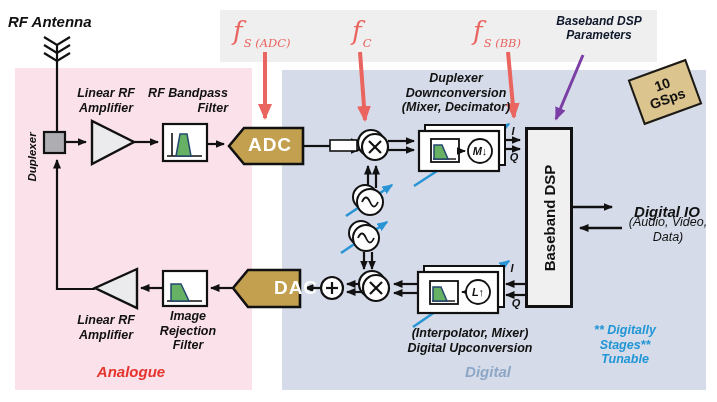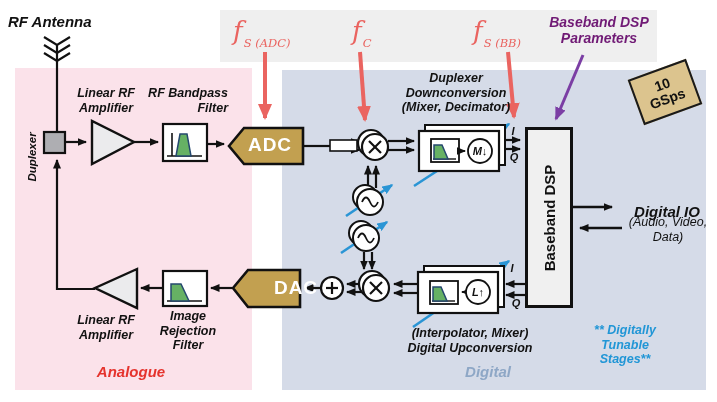--- a/index.html
+++ b/index.html
@@ -10,21 +10,21 @@
   #pinkRegion{left:15px;top:68px;width:237px;height:322px;background:#fbe2ea;}
   #blueRegion{left:282px;top:70px;width:424px;height:320px;background:#d5dbe8;}
   svg#wires{position:absolute;left:0;top:0;z-index:2;}
   .lbl{position:absolute;z-index:3;font-weight:bold;font-style:italic;font-size:12.5px;
        line-height:1.17;color:#111;text-align:center;}
   .nowrap{white-space:nowrap;}
   .f-label{position:absolute;z-index:3;color:#ea6460;font-family:"DejaVu Serif","Liberation Serif",serif;
            font-style:italic;white-space:nowrap;}
   .f-label .sym{font-size:26px;}
   .f-label .sub{font-size:11.5px;position:relative;top:7px;left:1px;}
-  #paramsLabel{left:528px;top:14px;width:142px;font-size:14px;color:#701a75;}
+  #paramsLabel{left:528px;top:14px;width:142px;font-size:12px;color:#0f172a;}
   #badge{position:absolute;z-index:3;left:634px;top:68px;width:58px;height:44px;background:#dcc48e;
          border:2.5px solid #1a1a1a;transform:rotate(-20deg);display:flex;flex-direction:column;
          align-items:center;justify-content:center;font-weight:bold;font-size:14px;line-height:1.1;color:#111;}
   #bbdspBox{position:absolute;z-index:3;left:525px;top:127px;width:48px;height:181px;
             background:#f0f0f0;border:3px solid #111;box-sizing:border-box;}
   #bbdspBox span{position:absolute;left:50%;top:50%;transform:translate(-50%,-50%) rotate(-90deg);
                  white-space:nowrap;font-weight:bold;font-size:15px;color:#111;}
   .iq{position:absolute;z-index:3;font-weight:bold;font-style:italic;font-size:11px;color:#111;width:14px;text-align:center;}
   #duplexerLabel{left:33px;top:157px;width:0;height:0;}
   #duplexerLabel span{position:absolute;transform:translate(-50%,-50%) rotate(-90deg);
@@ -237,20 +237,20 @@
   <div class="iq" style="left:509px;top:297px;">Q</div>
 
   <div class="lbl big nowrap" style="left:627px;top:203px;width:80px;">Digital IO</div>
   <div class="lbl big" style="left:91px;top:363px;width:80px;color:#e5332d;">Analogue</div>
 
   <div class="lbl" style="left:621px;top:215px;width:94px;font-weight:normal;font-size:12.5px;">(Audio, Video, Data)</div>
   <div class="lbl big" style="left:448px;top:363px;width:80px;color:#8ea7c6;">Digital</div>
 
   <div class="lbl" style="left:580px;top:323px;width:90px;color:#2196d6;">
     <div class="nowrap">** Digitally</div>
+    <div class="nowrap">Stages**</div>
     <div class="nowrap">Tunable</div>
-    <div class="nowrap">Stages**</div>
   </div>
 
   <div class="lbl" style="left:66px;top:313px;width:80px;">Linear RF Amplifier</div>
   <div class="lbl" style="left:157px;top:309px;width:62px;">Image Rejection Filter</div>
 
 </div>
 
 </body></html>

